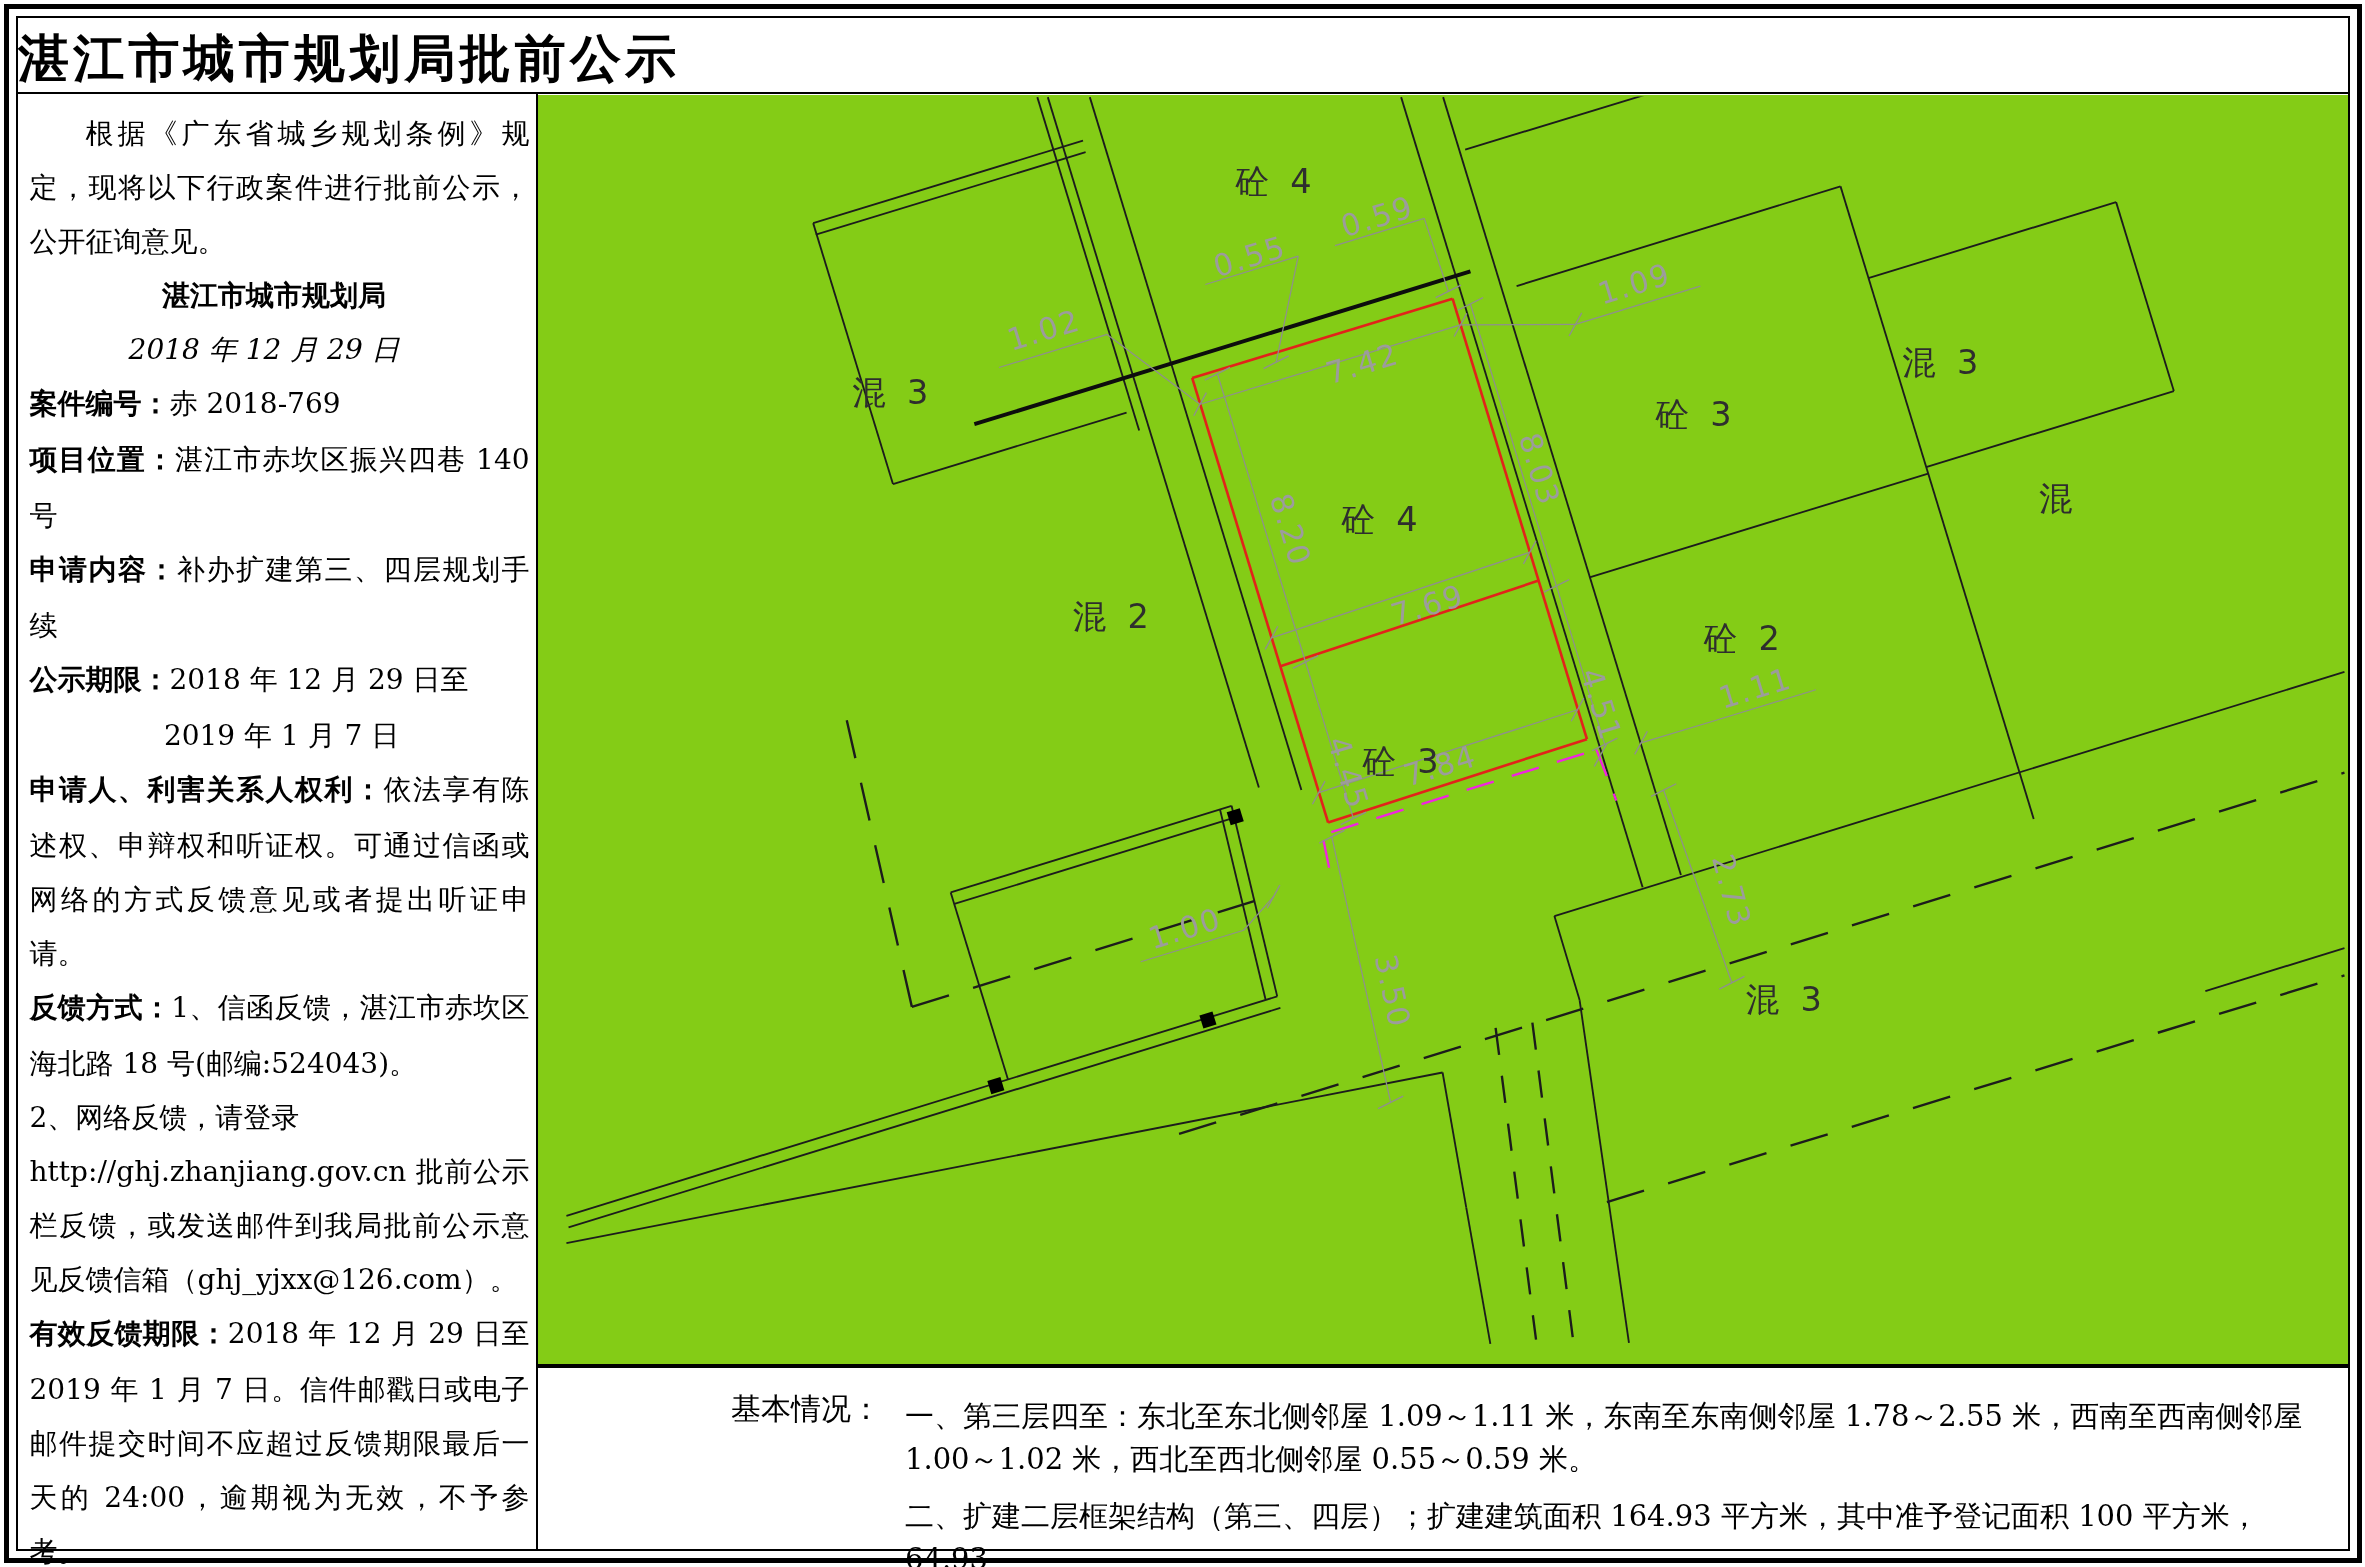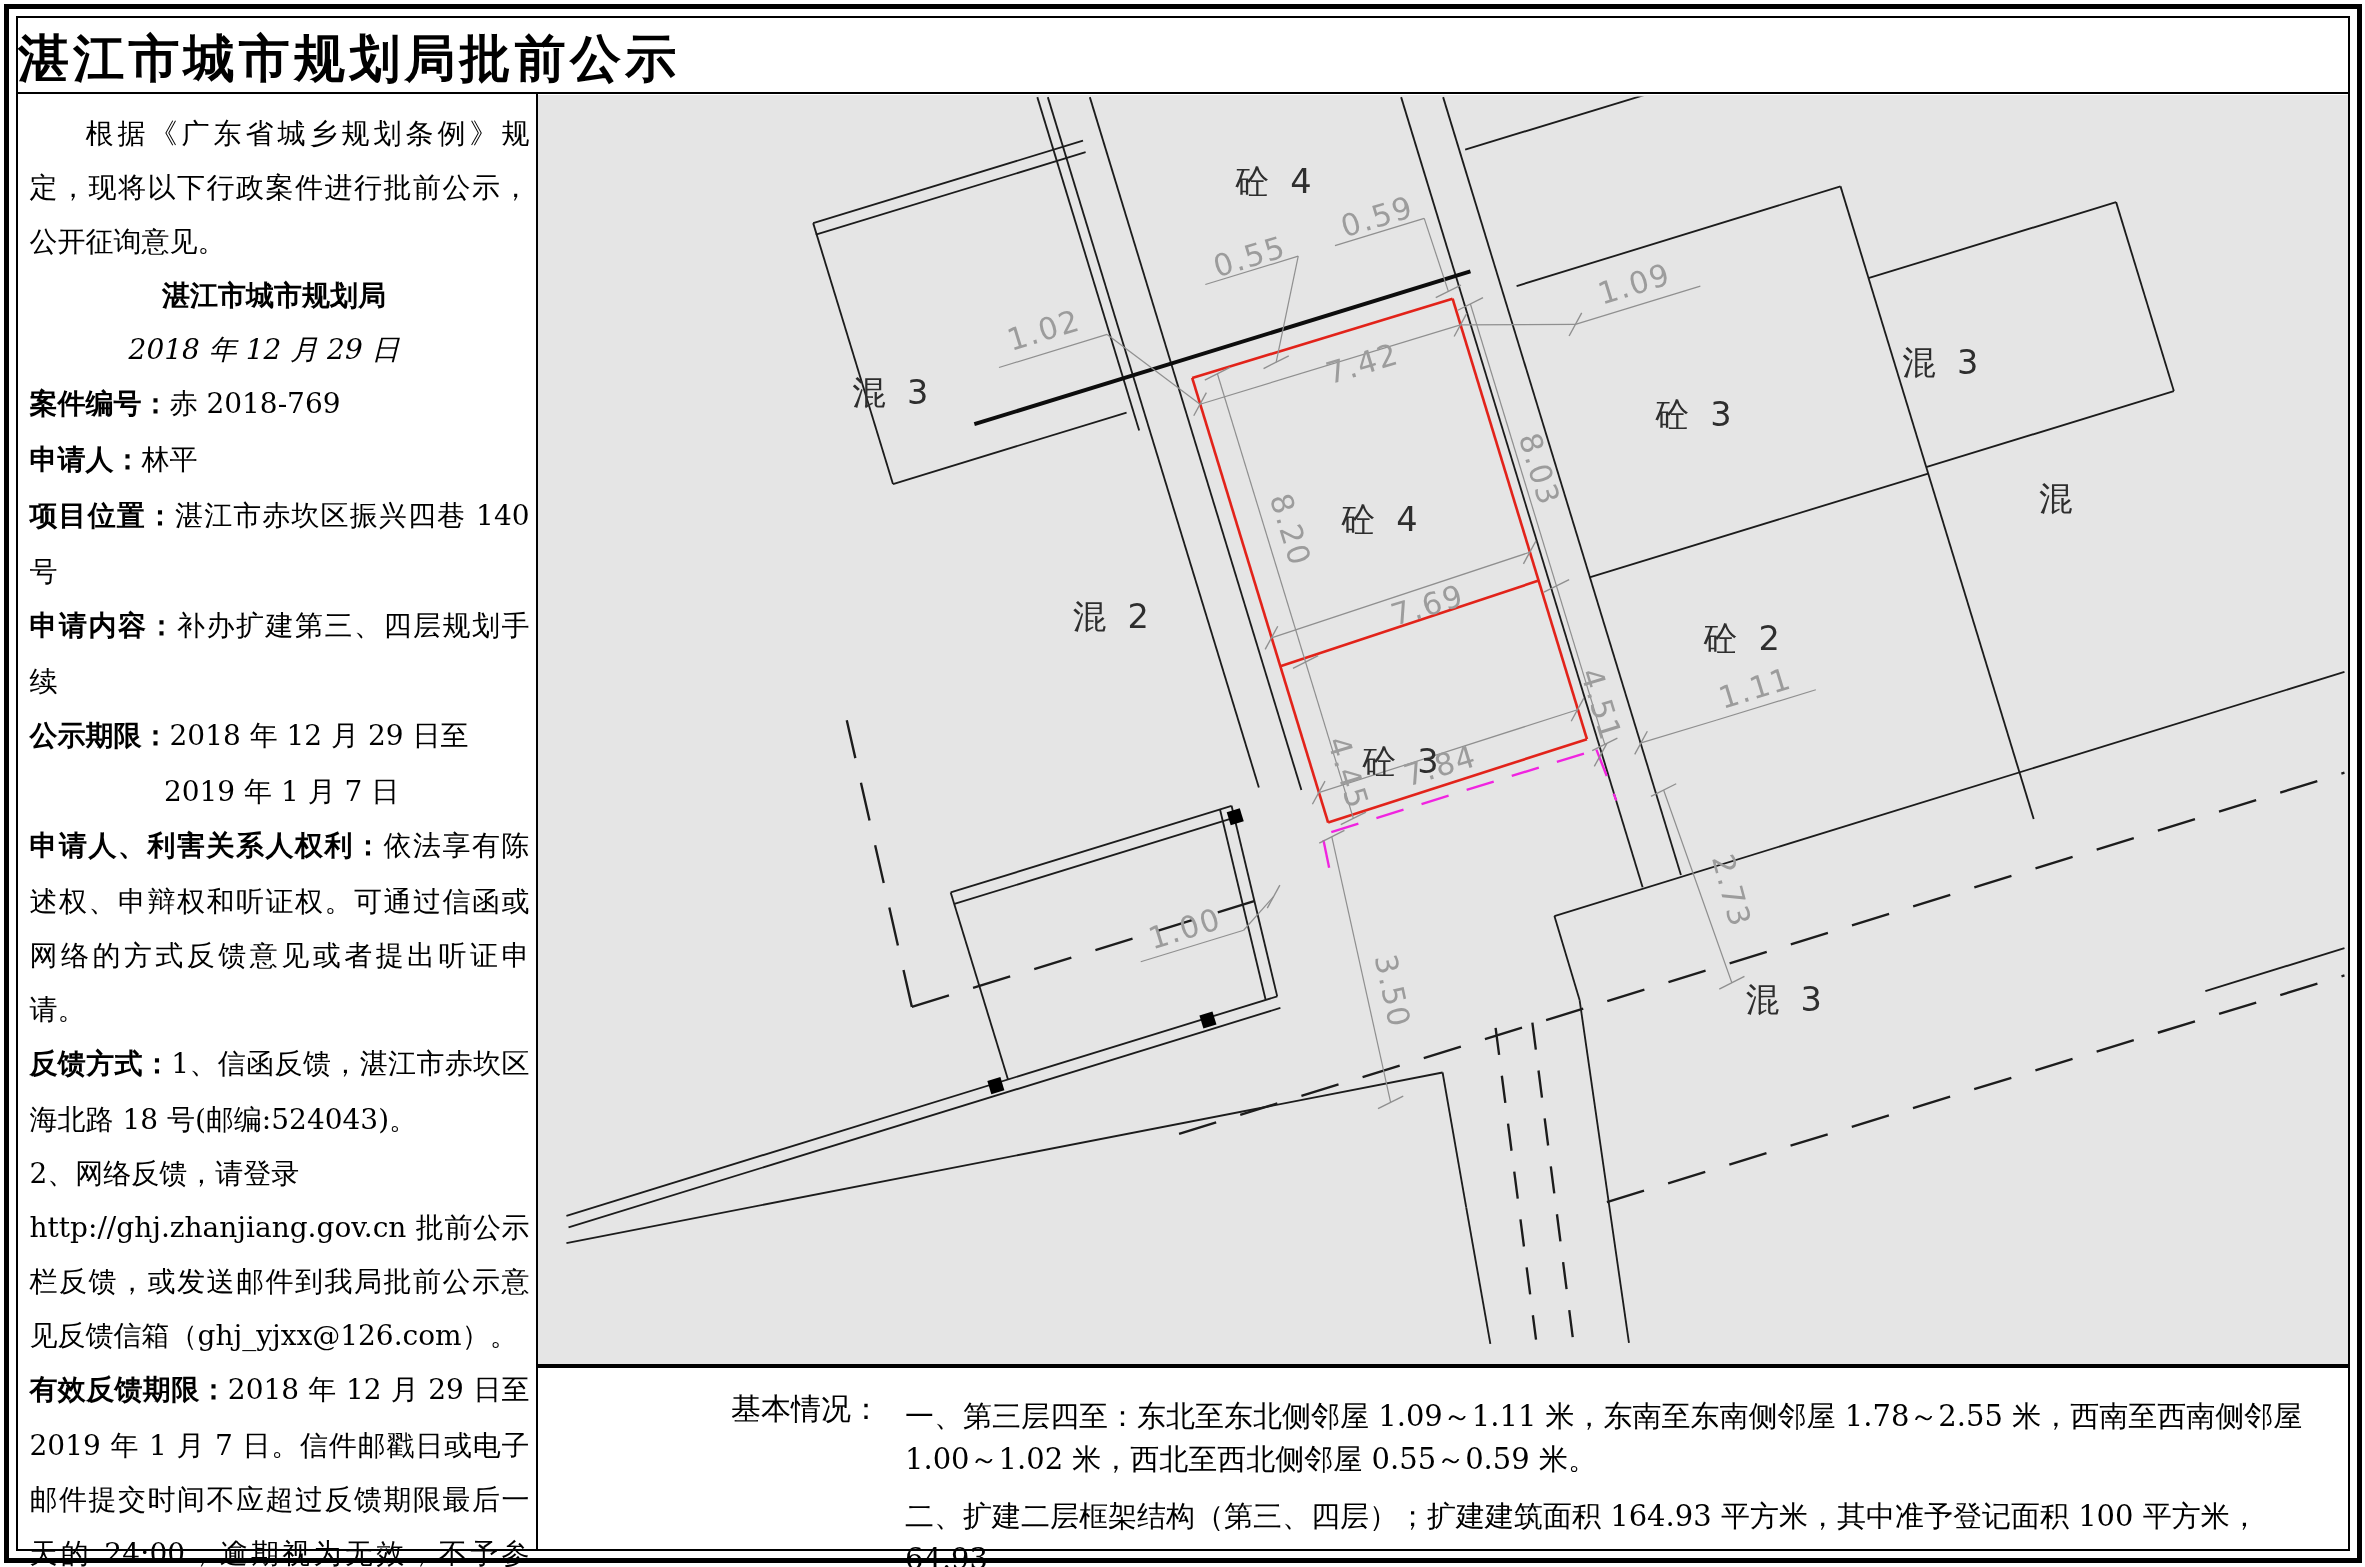--- a/index.html
+++ b/index.html
@@ -24,21 +24,21 @@
     padding:7.4px 7.4px 0 10.5px;font-size:28px;line-height:54px;
     text-align:justify;word-break:break-all;
   }
   .left-panel p{margin:0;}
   .lbl{font-weight:bold;font-family:Liberation Mono, monospace;}
   .p-indent{text-indent:2em;}
   .p-agency{text-align:center;padding-right:0.4em;font-weight:bold;font-family:"DejaVu Sans", sans-serif;}
   .p-date{text-align:center;padding-right:1.1em;font-style:italic;}
   .p-period2{text-indent:4.8em;}
 
-  .map-area{position:absolute;left:538px;top:95px;right:18px;height:1270px;background:#e5e5e5;}
+  .map-area{position:absolute;left:538px;top:95px;right:18px;height:1270px;background:#84cc16;}
   svg#map-svg{position:absolute;left:0;top:0;}
   .ln{stroke:#1c1c1c;stroke-width:3.5;fill:none;}
   .lnh{stroke:#0d0d0d;stroke-width:7.5;fill:none;}
   .lnt{stroke:#8f8f8f;stroke-width:2.3;fill:none;}
   .lnd{stroke:#1c1c1c;stroke-width:4.5;stroke-dasharray:74 48;fill:none;}
   .lnd2{stroke:#1c1c1c;stroke-width:4.5;stroke-dasharray:52 40;fill:none;}
   .lnr{stroke:#e2231a;stroke-width:5;fill:none;}
   .lnm{stroke:#f024e0;stroke-width:4.5;stroke-dasharray:54 36;fill:none;}
   .tk{stroke:#8f8f8f;stroke-width:2.6;}
   .sq{fill:#000;}
@@ -60,21 +60,20 @@
 
 <div class="page-title">湛江市城市规划局批前公示</div>
 <div class="title-sep"></div>
 <div class="col-div"></div>
 
 <div class="left-panel">
   <p class="p-indent">根据《广东省城乡规划条例》规定，现将以下行政案件进行批前公示，公开征询意见。</p>
   <p class="p-agency">湛江市城市规划局</p>
   <p class="p-date">2018 年 12 月 29 日</p>
   <p><span class="lbl">案件编号：</span><span>赤 2018-769</span></p>
-  <p><span class="lbl">申请人：</span><span>林平</span></p>
   <p><span class="lbl">项目位置：</span><span>湛江市赤坎区振兴四巷 140 号</span></p>
   <p><span class="lbl">申请内容：</span><span>补办扩建第三、四层规划手续</span></p>
   <p><span class="lbl">公示期限：</span><span>2018 年 12 月 29 日至</span></p>
   <p class="p-period2">2019 年 1 月 7 日</p>
   <p><span class="lbl">申请人、利害关系人权利：</span><span>依法享有陈述权、申辩权和听证权。可通过信函或网络的方式反馈意见或者提出听证申请。</span></p>
   <p><span class="lbl">反馈方式：</span><span>1、信函反馈，湛江市赤坎区海北路 18 号(邮编:524043)。</span></p>
   <p>2、网络反馈，请登录</p>
   <p>http://ghj.zhanjiang.gov.cn 批前公示栏反馈，或发送邮件到我局批前公示意见反馈信箱（ghj_yjxx@126.com）。</p>
   <p><span class="lbl">有效反馈期限：</span><span>2018 年 12 月 29 日至 2019 年 1 月 7 日。信件邮戳日或电子邮件提交时间不应超过反馈期限最后一天的 24:00，逾期视为无效，不予参考。</span></p>
 

